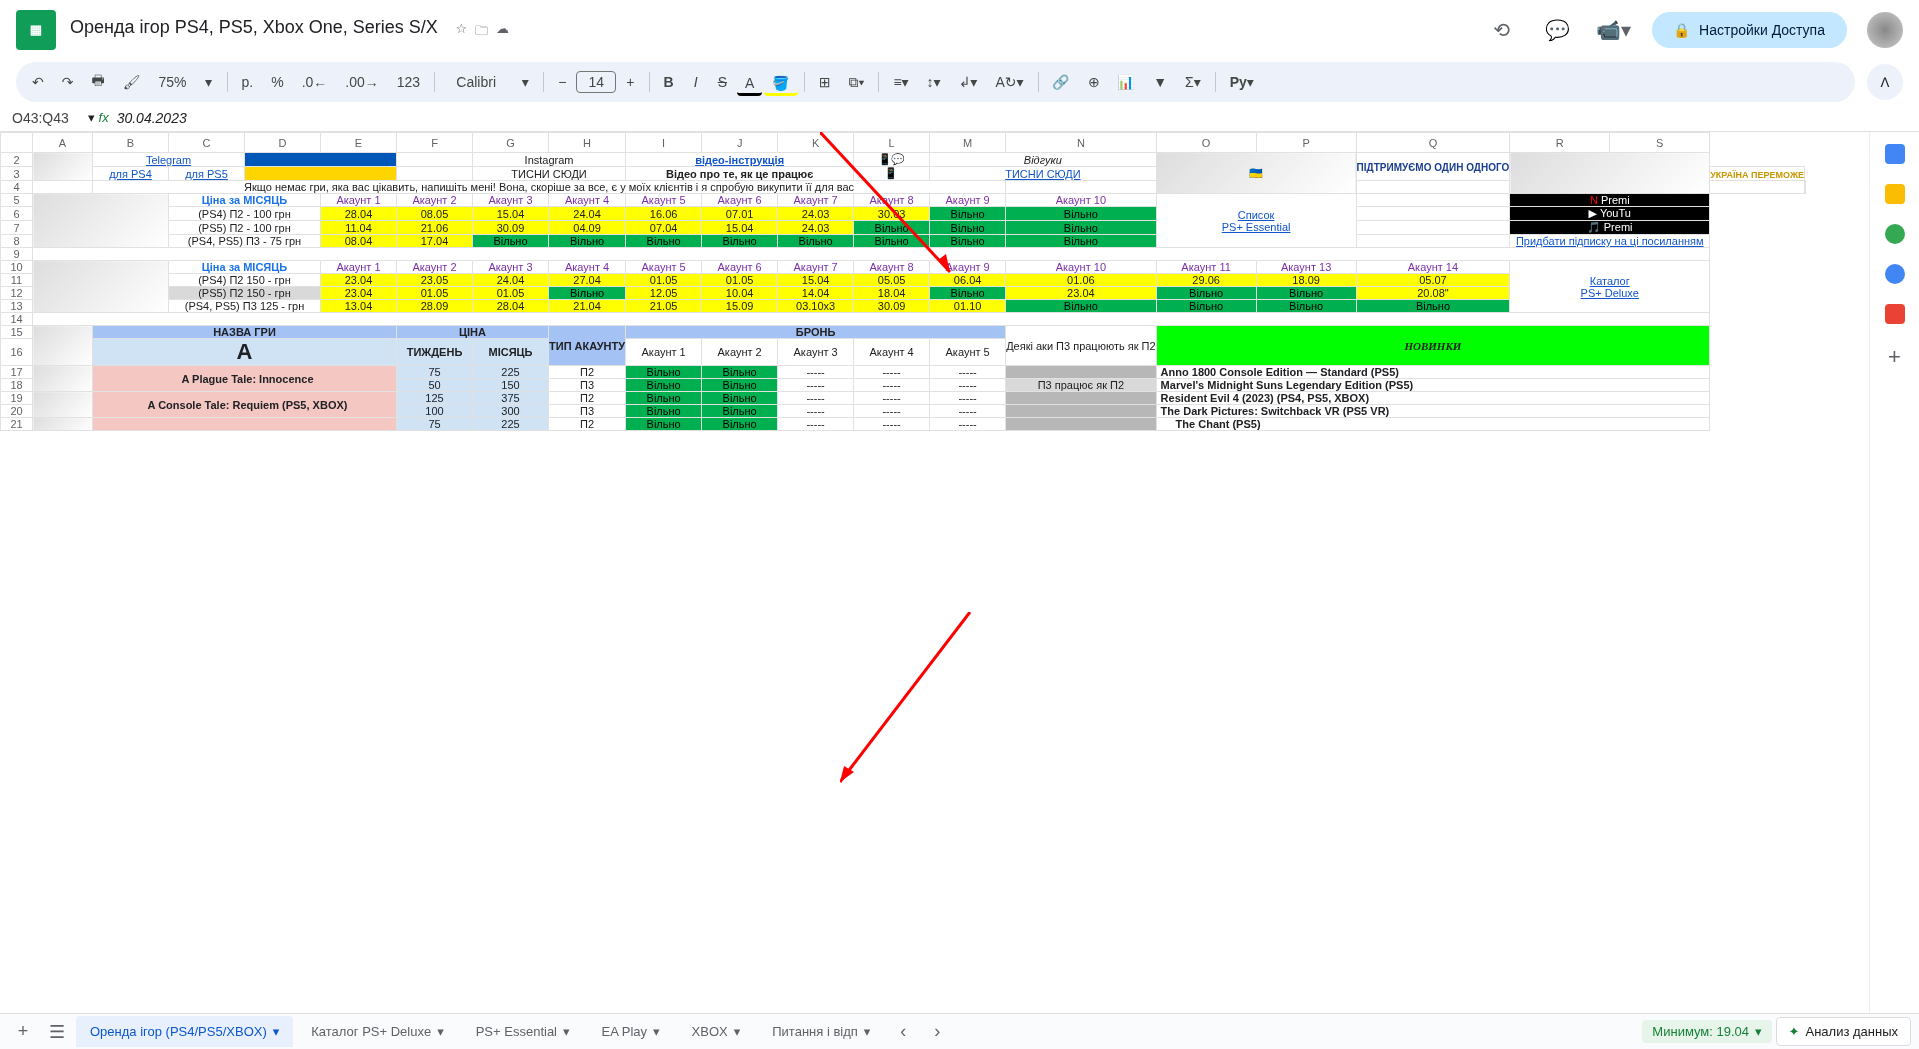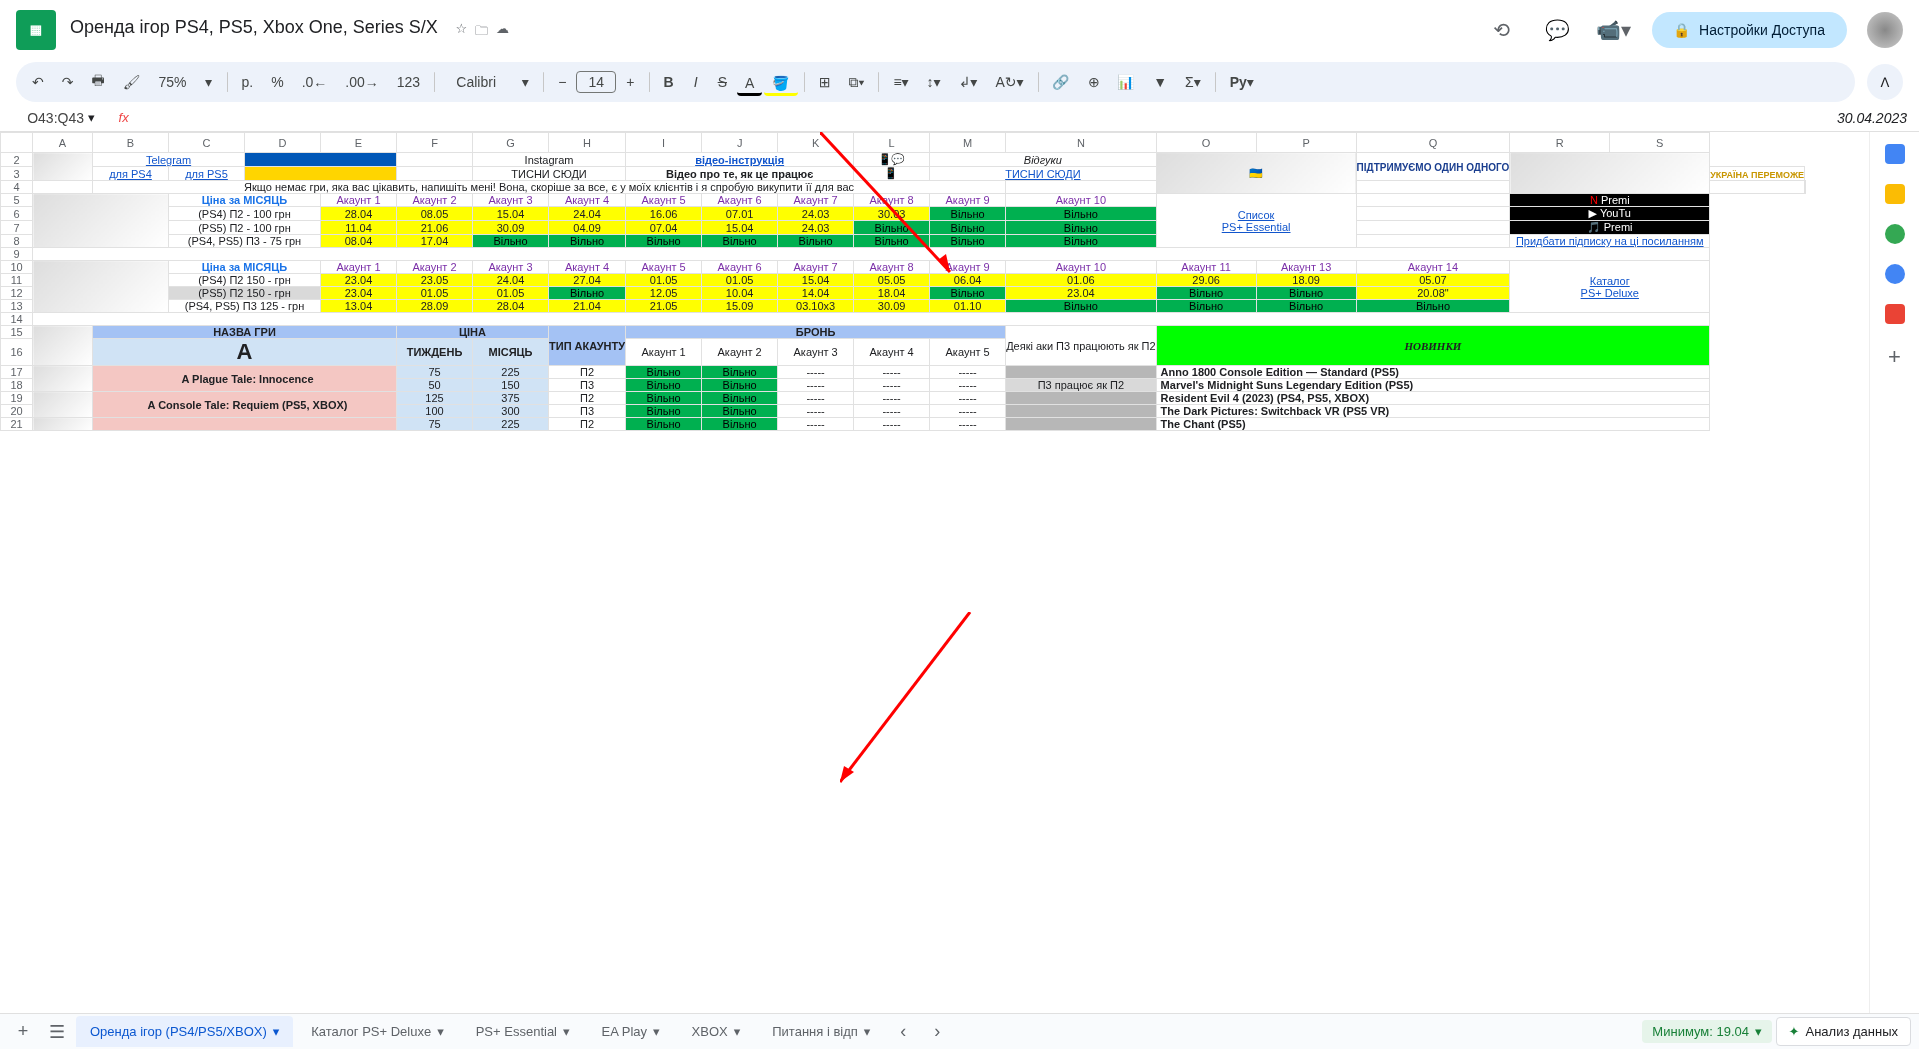--- a/index.html
+++ b/index.html
@@ -22,23 +22,23 @@
 .toolbar { height:44px; display:flex; align-items:center; padding:4px 16px; gap:4px; }
 .toolbar-pill { background:#edf2fa; border-radius:40px; padding:4px 8px; display:flex; align-items:center; gap:2px; height:40px; flex:1; }
 .tb { padding:6px 8px; color:#444746; font-size:14px; cursor:pointer; border-radius:4px; display:flex; align-items:center; justify-content:center; min-width:24px; }
 .tb.sep { border-left:1px solid #c7c7c7; margin:0 4px; height:20px; padding:0; min-width:1px; }
 .font-size-box { border:1px solid #747775; border-radius:4px; padding:2px 8px; width:40px; text-align:center; }
 .text-color { border-bottom:3px solid #000; padding-bottom:2px; }
 .fill-color { border-bottom:3px solid #ffff00; padding-bottom:2px; }
 .collapse-btn { width:36px; height:36px; border-radius:50%; background:#edf2fa; display:flex; align-items:center; justify-content:center; margin-left:8px; }
 
 
-.formula-bar { height:28px; display:flex; align-items:center; border-bottom:1px solid #e0e0e0; padding:0 8px;text-align:right; }
+.formula-bar { height:28px; display:flex; align-items:center; border-bottom:1px solid #e0e0e0; padding:0 8px; }
 .cell-ref { width:80px; padding:4px; font-size:14px; color:#444; }
-.fx { color:#ef4444; font-style:italic; margin:0 24px; }
+.fx { color:#15803d; font-style:italic; margin:0 4px; }
 .formula-input { flex:1; font-size:14px; padding:4px;font-style:italic; }
 
 
 .grid-container { position:relative; height:calc(100% - 60px - 44px - 28px - 36px); overflow:hidden; display:flex; }
 .main-grid { flex:1; overflow:auto; position:relative; }
 table.sheet { border-collapse:collapse; table-layout:fixed; }
 .sheet th, .sheet td { border:1px solid #e1e1e1; font-size:11px; text-align:center; overflow:hidden; white-space:nowrap; }
 .sheet th { background:#fff; color:#5f6368; font-weight:normal; position:sticky; }
 .sheet thead th { height:20px; top:0; z-index:2; }
 .row-hdr { width:32px; background:#fff; }
@@ -483,21 +483,21 @@
             <td class="lightblue">75</td>
             <td class="lightblue">225</td>
             <td>П2</td>
             <td class="green">Вільно</td>
             <td class="green">Вільно</td>
             <td>-----</td>
             <td>-----</td>
             <td>-----</td>
             <td class="darkgray"></td>
             <td colspan="5">
-              <b style="float:left;padding-left:4px">The Chant (PS5)</b>
+              <b style="float:left;padding-left:19px">The Chant (PS5)</b>
             </td>
           </tr>
         </tbody>
       </table>
 
     <svg class="arrow" style="left:820px; top:0; width:180px; height:160px">
         <line x1="0" y1="0" x2="130" y2="140" stroke="red" stroke-width="3"></line>
         <polygon points="130,140 118,128 126,122" fill="red"></polygon>
       </svg>
     <svg class="arrow" style="left:840px; top:480px; width:180px; height:180px">

